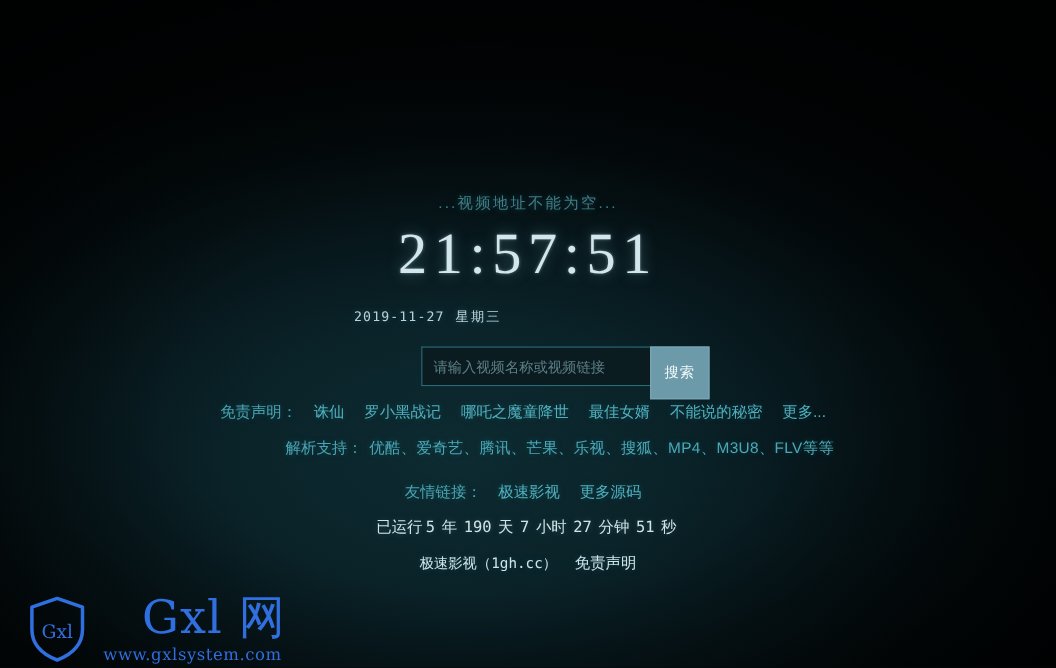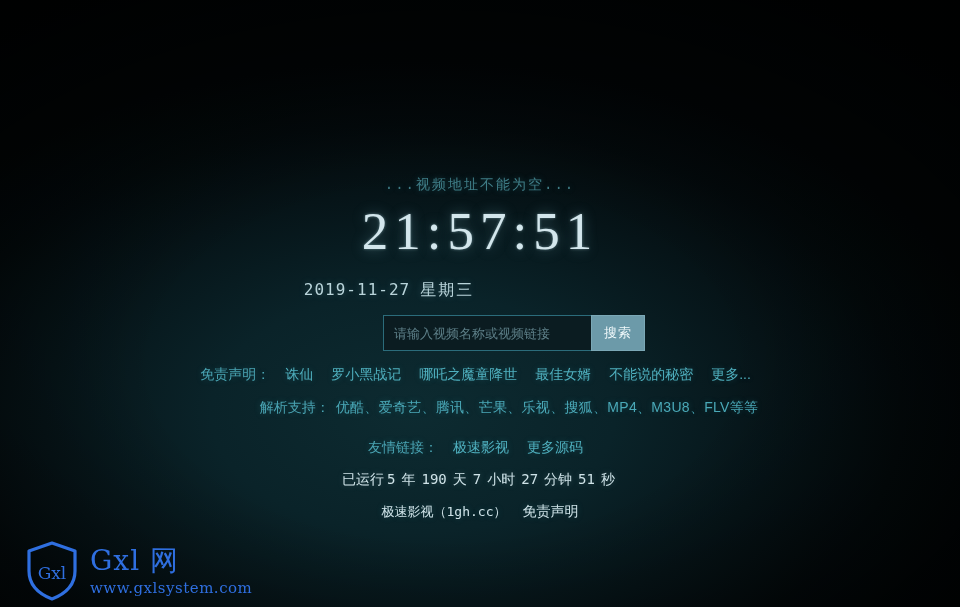--- a/index.html
+++ b/index.html
@@ -42,21 +42,21 @@
     top: 0;
     width: 960px;
     text-align: center;
   }
 
   .status-msg {
     position: absolute;
     left: 0;
     top: 176px;
     width: 960px;
-    font-family: Liberation Mono, monospace;
+    font-family: Liberation Sans, sans-serif;
     font-size: 14px;
     letter-spacing: 2px;
     color: #3f7d87;
     text-shadow: 0 0 6px rgba(60,150,165,0.35);
   }
 
   .clock {
     position: absolute;
     left: 0;
     top: 196px;
@@ -68,21 +68,21 @@
     color: #d3e6ec;
     text-shadow: 0 0 14px rgba(150,215,230,0.35), 0 0 3px rgba(190,230,240,0.45);
   }
 
   .date-line {
     position: absolute;
     left: 0;
     top: 280px;
     width: 778px;
     font-family: "DejaVu Sans Mono", monospace;
-    font-size: 16px;
+    font-size: 12px;
     letter-spacing: 1px;
     color: #b9d4da;
     text-shadow: 0 0 7px rgba(130,200,215,0.3);
   }
   .date-line .weekday {
     margin-left: 10px;
     letter-spacing: 2px;
   }
 
   
@@ -108,21 +108,21 @@
     font-size: 13px;
     padding: 0 10px;
     outline: none;
   }
   .search-input::placeholder {
     color: #5d7f88;
     font-size: 13px;
   }
   .search-btn {
     flex: 0 0 54px;
-    height: 36px;
+    height: 48px;
     box-sizing: border-box;
     border: 1px solid #7ba8b6;
     background: #6c9aa9;
     color: #f2fafc;
     font-family: "Liberation Sans", "DejaVu Sans", sans-serif;
     font-size: 13px;
     letter-spacing: 1px;
     cursor: pointer;
     padding: 0;
   }
@@ -182,24 +182,25 @@
     width: 56px;
     height: 62px;
     flex: 0 0 auto;
   }
   #watermark .wm-text {
     margin-left: 10px;
     line-height: 1;
   }
   #watermark .wm-title {
     font-family: "DejaVu Serif", "Liberation Serif", serif;
-    font-size: 28px;
+    font-size: 42px;
     color: #2f6fe0;
     letter-spacing: 1px;
     white-space: nowrap;
+    margin-left: 39px;
   }
   #watermark .wm-url {
     font-family: "DejaVu Serif", "Liberation Serif", serif;
     font-size: 15px;
     color: #2f6fe0;
     letter-spacing: 0.5px;
     margin-top: 6px;
     text-align: center;
   }
 </style>

